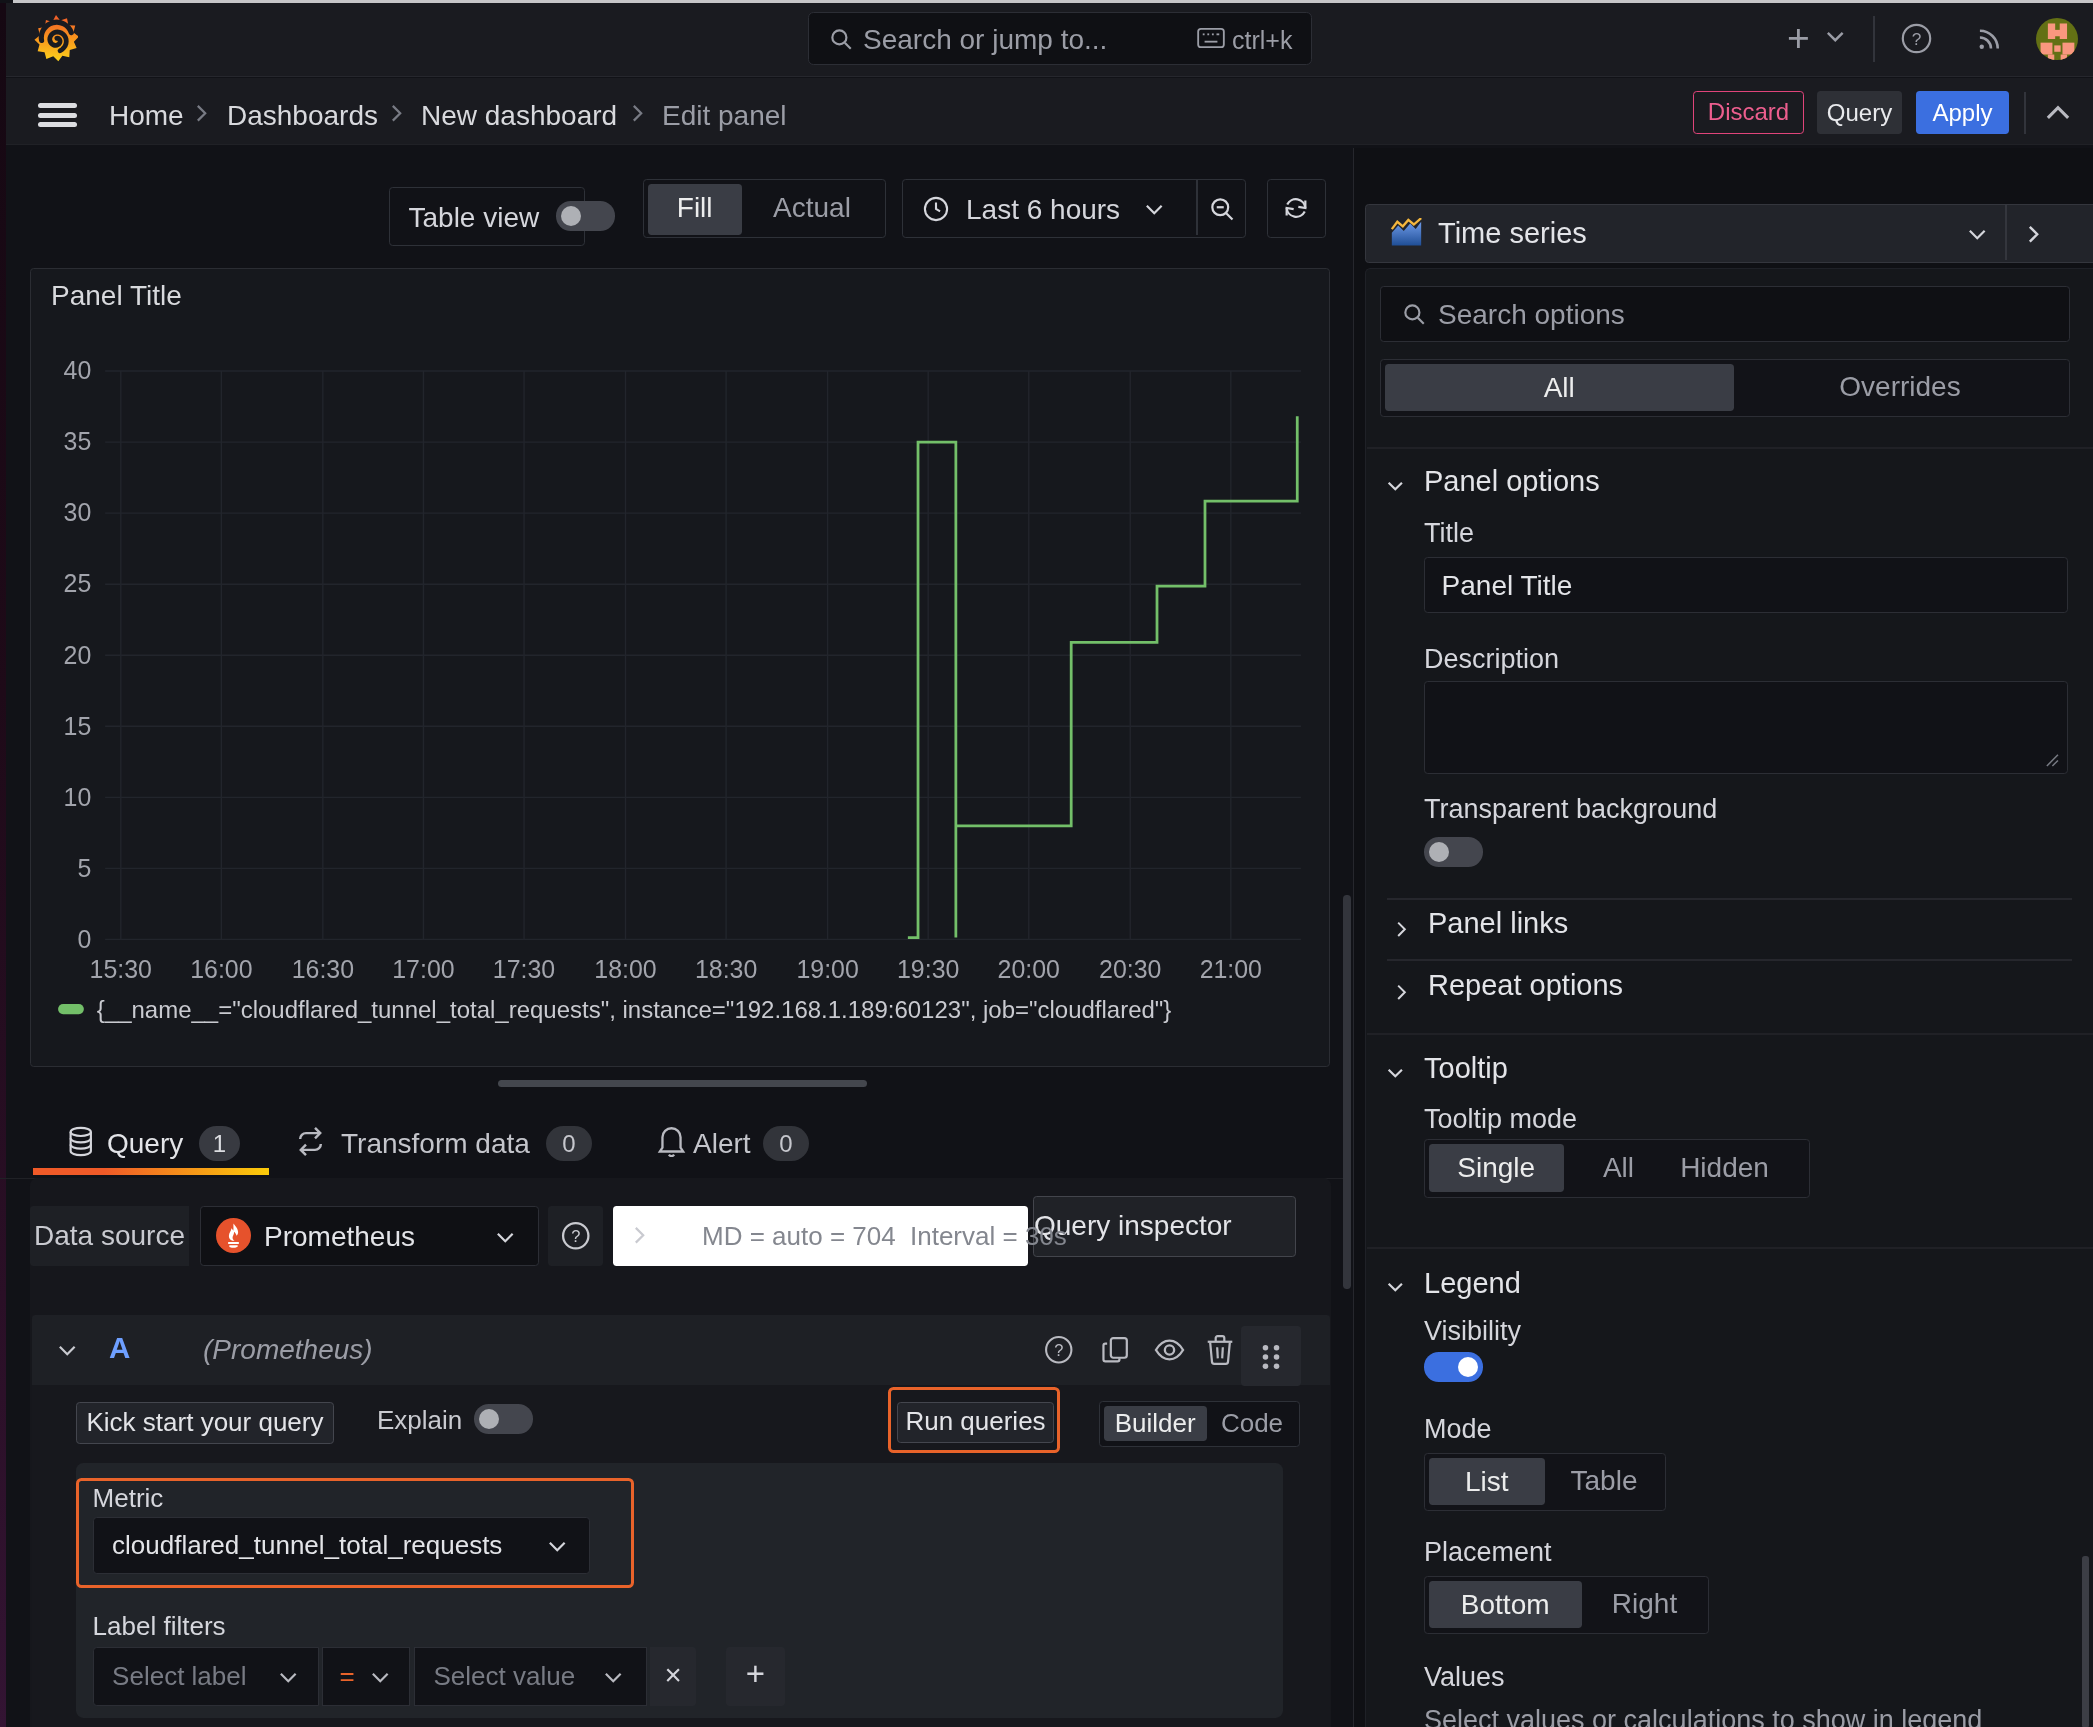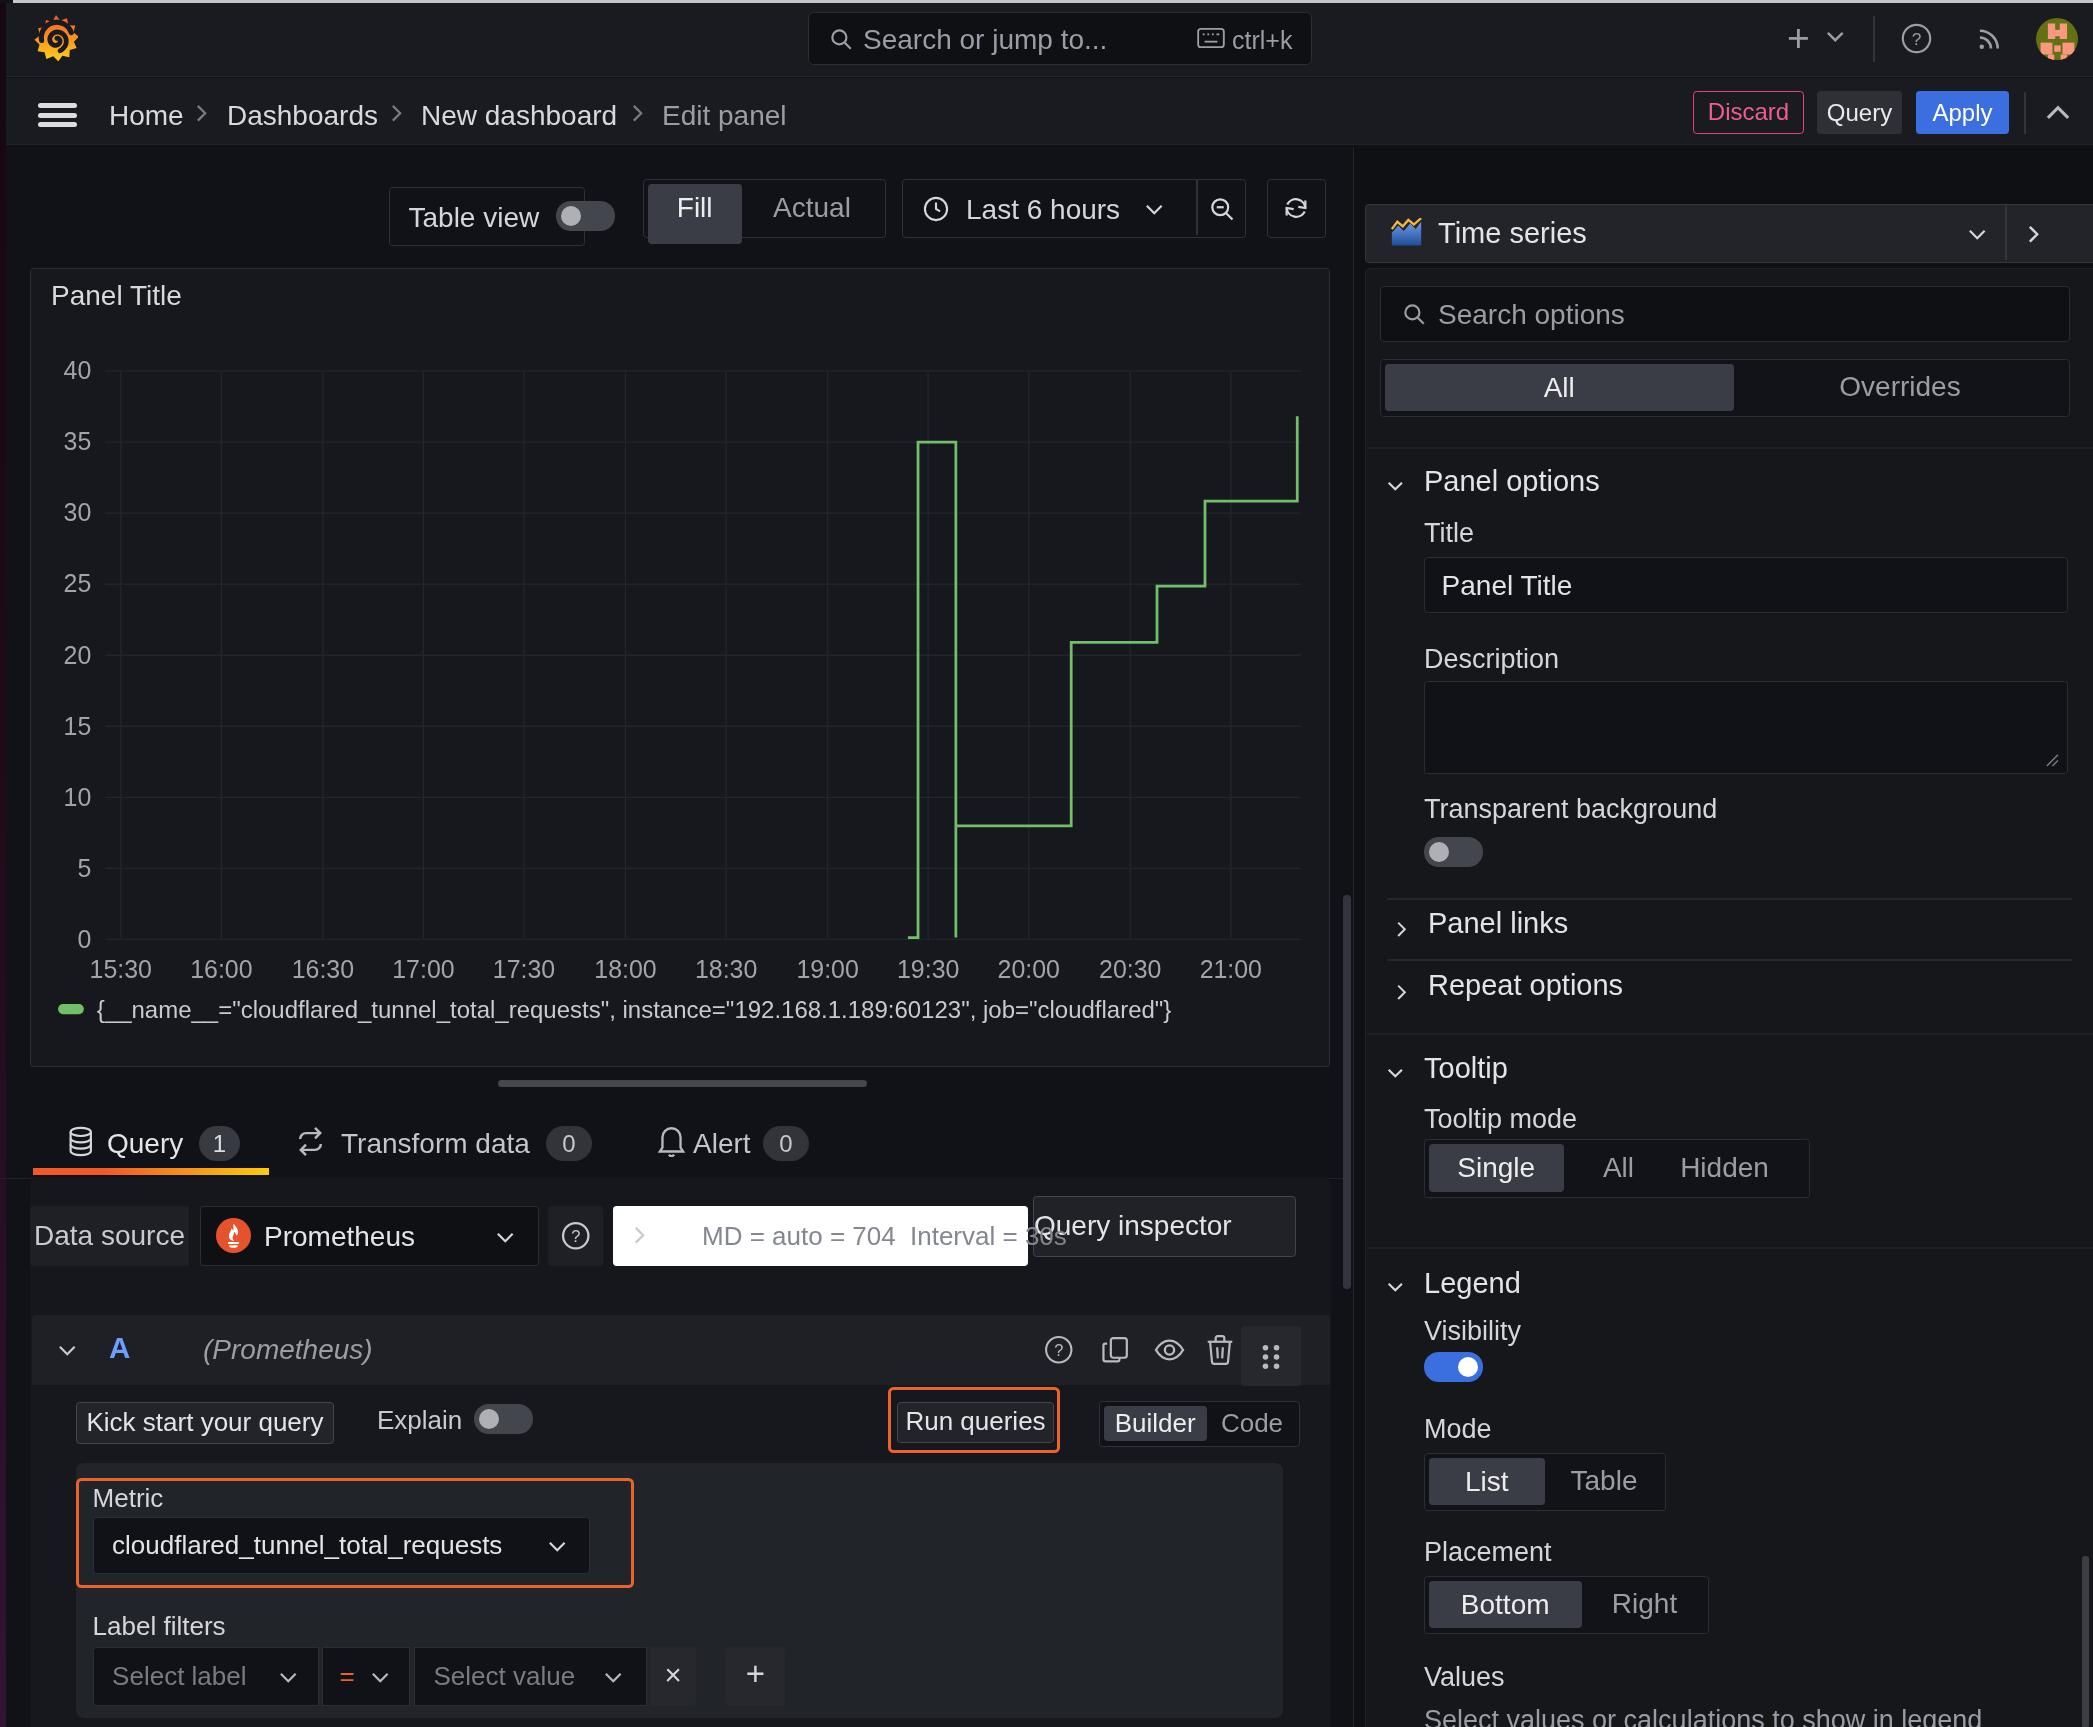--- a/index.html
+++ b/index.html
@@ -119,21 +119,21 @@
 
 <div id="main" class="abs" style="left:5.5px;top:148px;width:1347px;height:1580px;background:#111217;"></div>
 
 <div class="abs bordered" style="left:389px;top:187px;width:196px;height:59px;">
   <div class="abs txt1" style="left:18.5px;top:14px;font-size:28px;">Table view</div>
   <div class="abs" style="left:166px;top:13px;width:59px;height:29.5px;background:#44464e;border-radius:14.8px;">
     <div class="abs" style="left:4.6px;top:4.6px;width:20px;height:20px;background:#aeb0b5;border-radius:50%;"></div>
   </div>
 </div>
 <div class="abs bordered" style="left:643px;top:179px;width:243px;height:59px;background:#111217;">
-  <div class="abs seg-on" style="left:3.7px;top:3.7px;width:94px;height:60px;font-size:28px;text-align:center;line-height:48px;">Fill</div>
+  <div class="abs seg-on" style="left:3.7px;top:3.7px;width:94px;height:51px;font-size:28px;text-align:center;line-height:48px;">Fill</div>
   <div class="abs txt2" style="left:98px;top:0;width:140px;height:55px;font-size:28px;text-align:center;line-height:55px;">Actual</div>
 </div>
 <div class="abs bordered" style="left:902px;top:179px;width:344px;height:59px;">
   <svg class="abs" style="left:18.5px;top:14.8px;" width="28" height="28" viewBox="0 0 24 24" fill="none" stroke="#d5d6dc" stroke-width="1.8">
       <circle cx="12" cy="12" r="9.5"></circle>
       <polyline points="12,6.5 12,12 15.5,14"></polyline>
     </svg>
   <div class="abs txt1" style="left:63px;top:14px;font-size:28px;">Last 6 hours</div>
   <svg class="abs" style="left:242px;top:23px;" width="18.5" height="13" viewBox="0 0 20 14" fill="none" stroke="#d5d6dc" stroke-width="2.4">
       <polyline points="2,3 10,11 18,3"></polyline>

